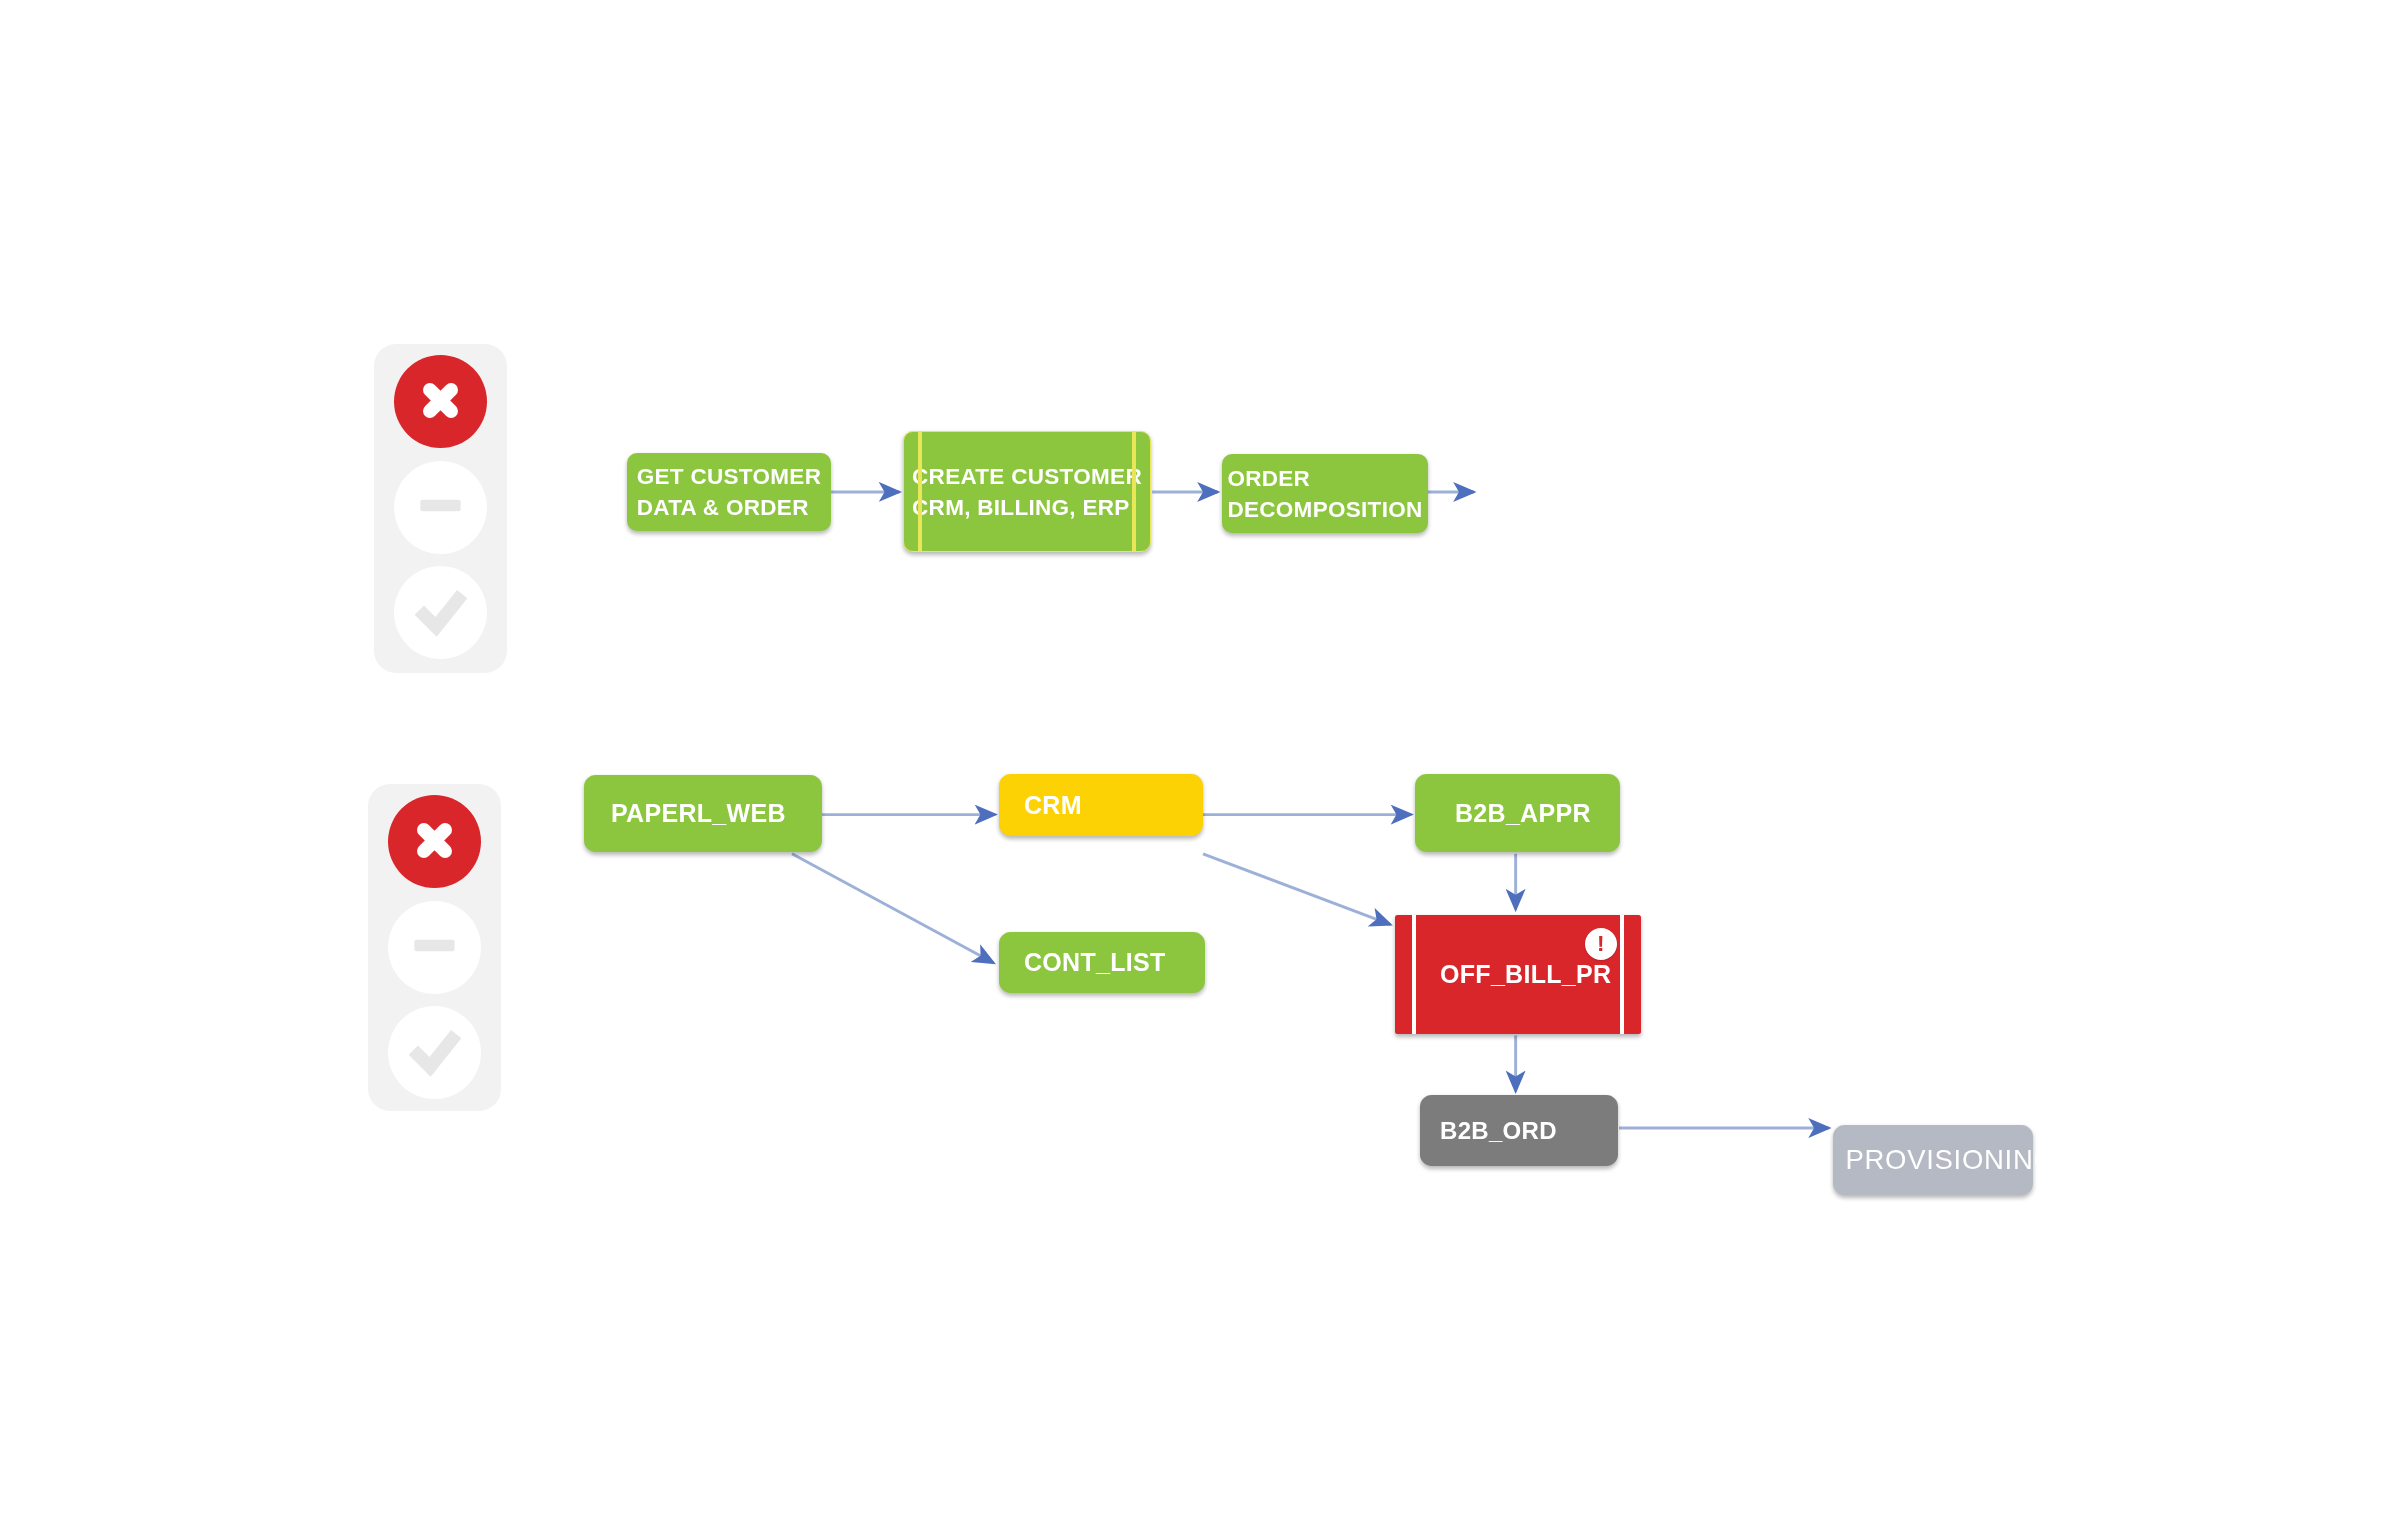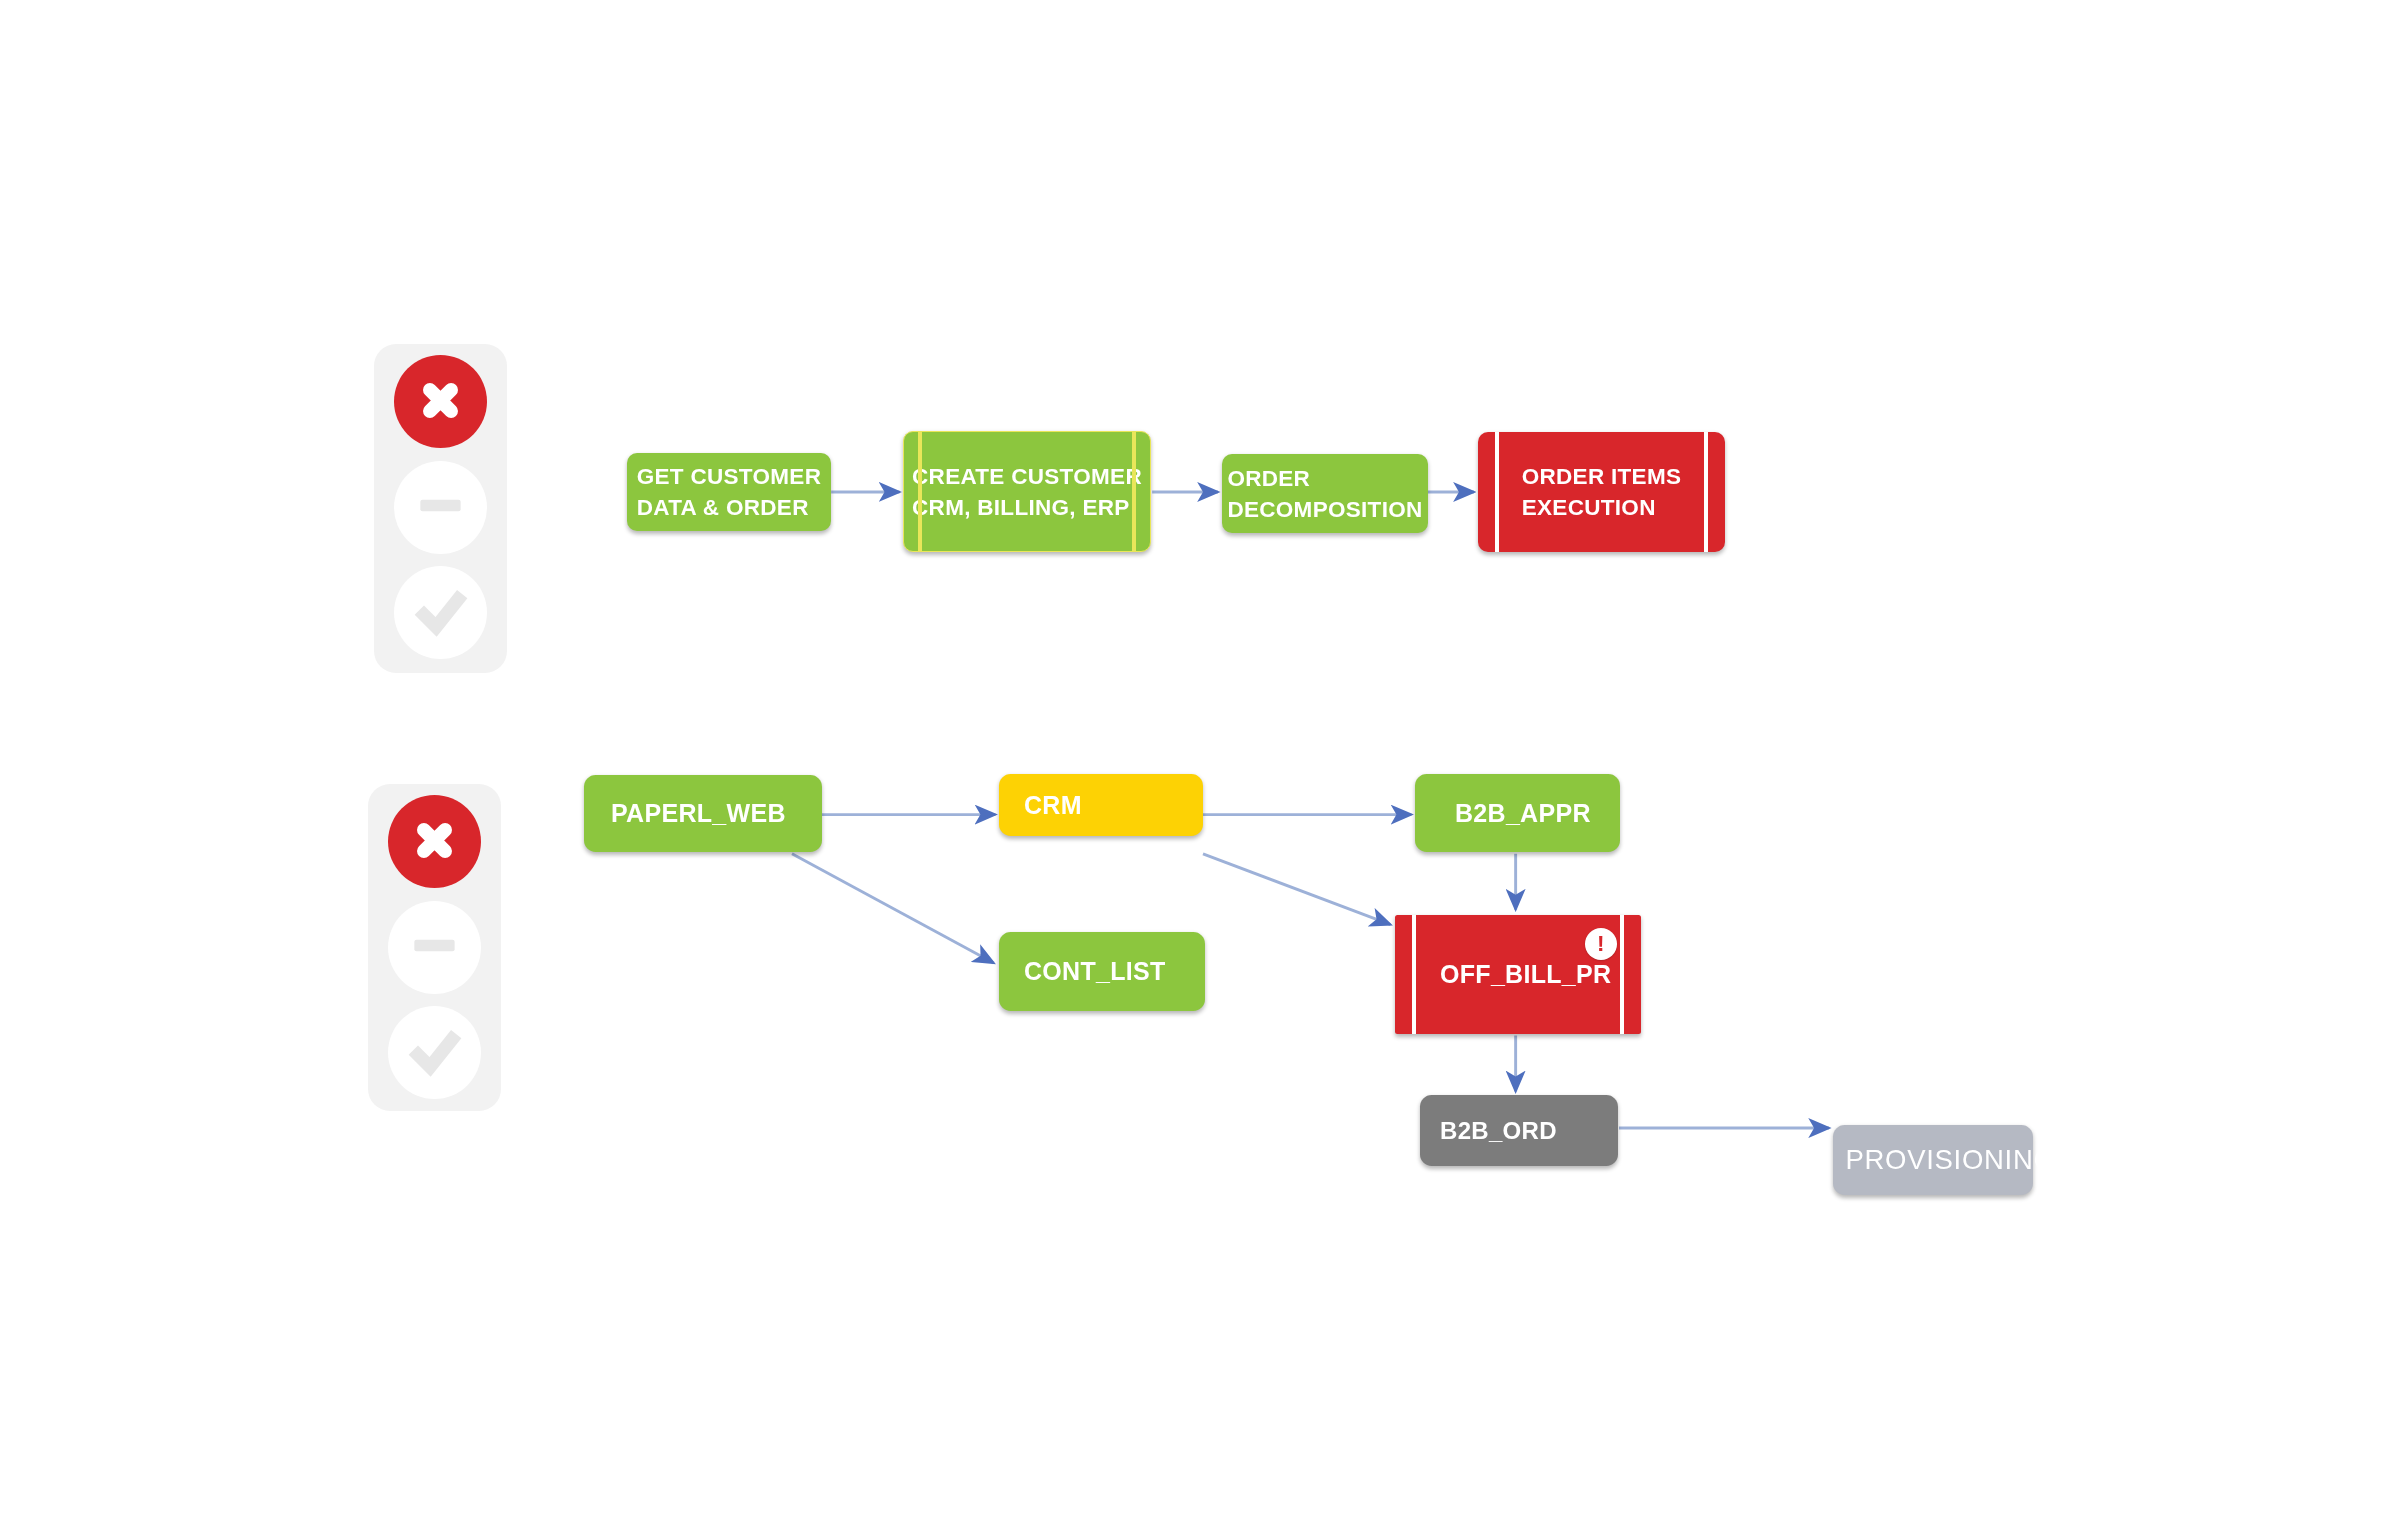--- a/index.html
+++ b/index.html
@@ -48,21 +48,21 @@
   .stripe-white::after  { right:16.7px; }
 
   #node-get-customer          { left:627px;  top:453px;  width:204px; height:78px;  }
   #node-create-customer       { left:903px; top:431px;  width:248px; height:121px; }
   #node-order-decomposition   { left:1222px; top:454px;  width:206px; height:79px;  }
   #node-order-items-execution { left:1478px; top:432px;  width:247px; height:120px; }
 
   #node-paperl-web   { left:584px;  top:775px;  width:238px; height:77px;  padding-left:27px; }
   #node-crm          { left:999px; top:774px;  width:204px; height:62px;  padding-left:25px;align-items:center; }
   #node-b2b-appr     { left:1415px; top:774px;  width:205px; height:78px;  padding-left:40px; }
-  #node-cont-list    { left:999px; top:932px; width:206px; height:79px;  padding-left:25px; }
+  #node-cont-list    { left:999px; top:932px; width:206px; height:61px;  padding-left:25px; }
   #node-off-bill-pr  { left:1395px; top:915px; width:246px; height:119px; padding-left:45px; }
   #node-b2b-ord      { left:1420px; top:1095px; width:198px; height:71px;  padding-left:20px; font-size:24px; }
   #node-provisioning { left:1833px; top:1125px; width:200px; height:70px;  padding-left:12.5px;
                        font-weight:400; font-size:27.5px; letter-spacing:0.7px; }
 
   .badge { position:absolute; top:13.3px; right:24px; width:32px; height:32px; border-radius:50%;
            background:#ffffff; color:var(--red); font-weight:800; font-size:22.5px;
            display:flex; align-items:center; justify-content:center; box-shadow:0 0.8px 1.7px rgba(0,0,0,0.2); }
 </style>
 </head>
@@ -141,24 +141,20 @@
 DATA &amp; ORDER</span>
   </div>
   <div class="node squared green stripe-yellow row1 center" id="node-create-customer">
     <span class="label">CREATE CUSTOMER
 CRM, BILLING, ERP</span>
   </div>
   <div class="node rounded green row1 center" id="node-order-decomposition">
     <span class="label">ORDER
 DECOMPOSITION</span>
   </div>
-  <div class="node squared red-bg stripe-white row1 center" id="node-order-items-execution">
-    <span class="label">ORDER ITEMS
-EXECUTION</span>
-  </div>
 
   <div class="node rounded green row2" id="node-paperl-web">
     <span class="label">PAPERL_WEB</span>
   </div>
   <div class="node rounded yellow row2" id="node-crm">
     <span class="label">CRM</span>
   </div>
   <div class="node rounded green row2" id="node-b2b-appr">
     <span class="label">B2B_APPR</span>
   </div>

